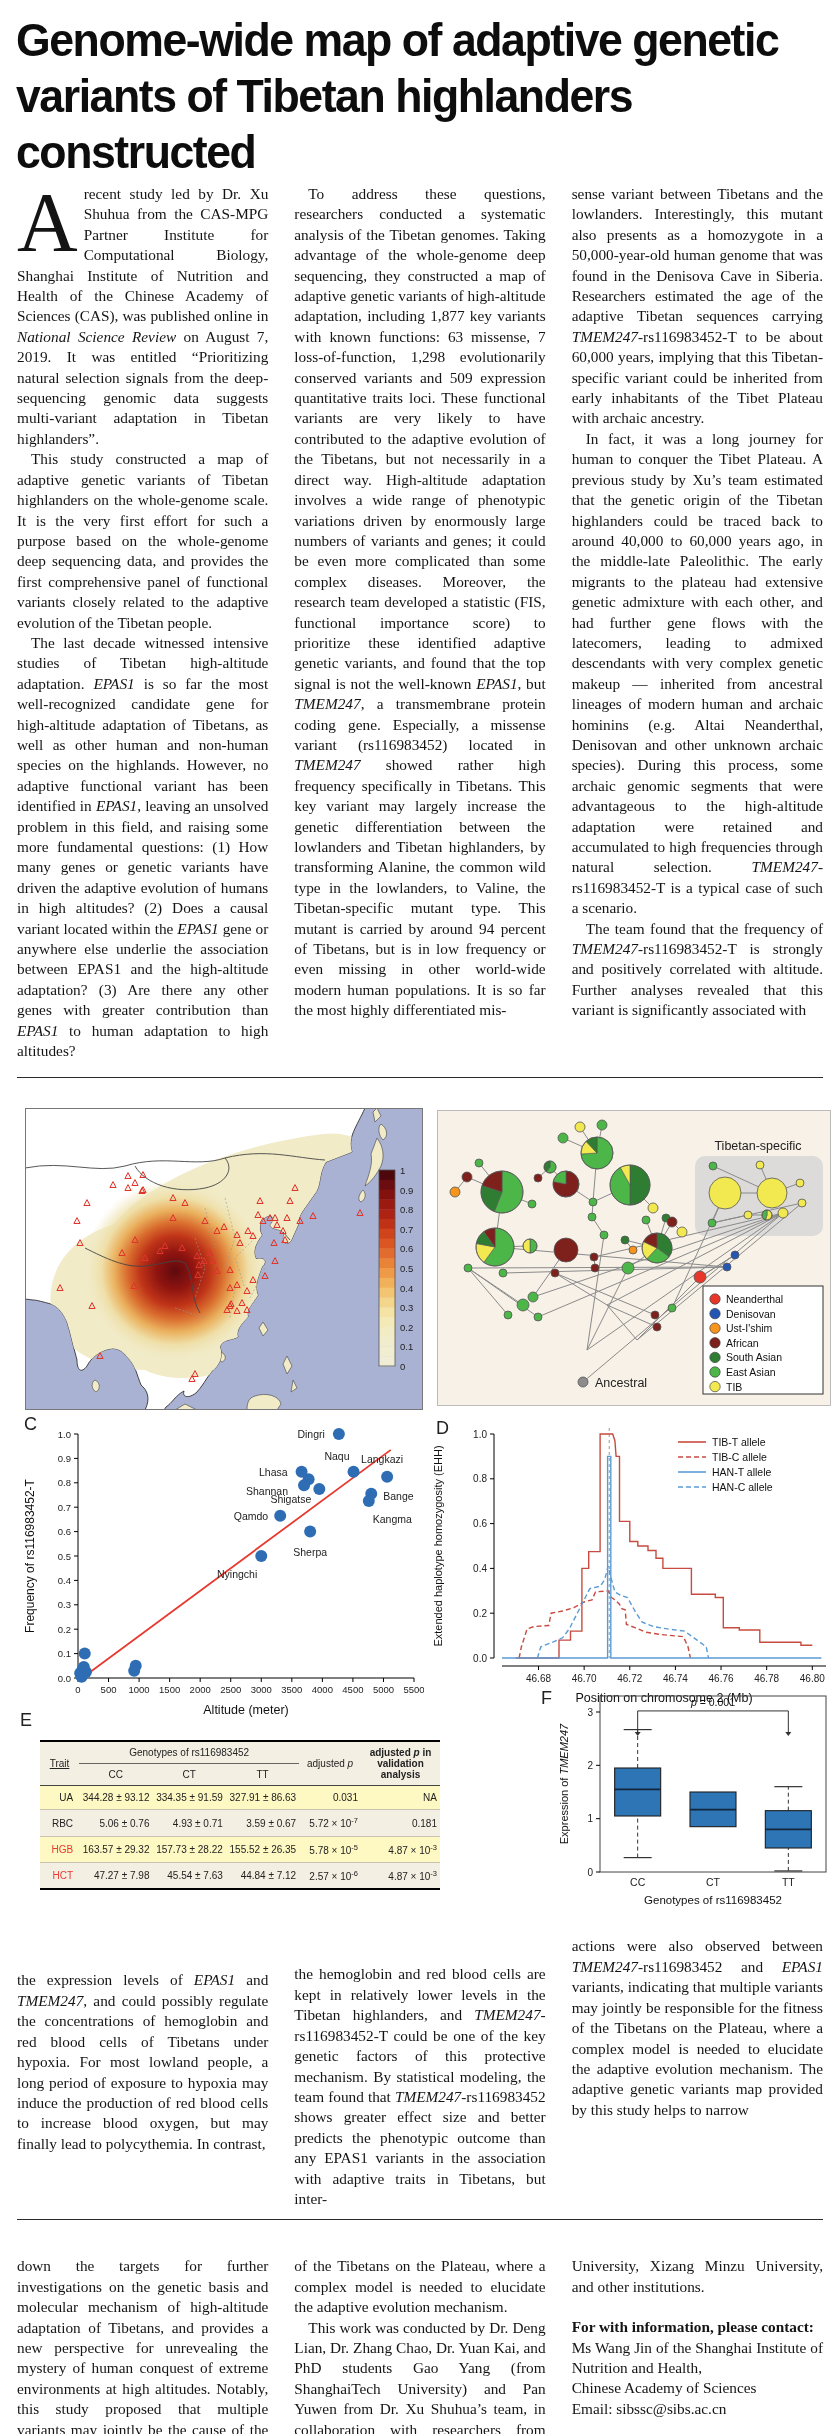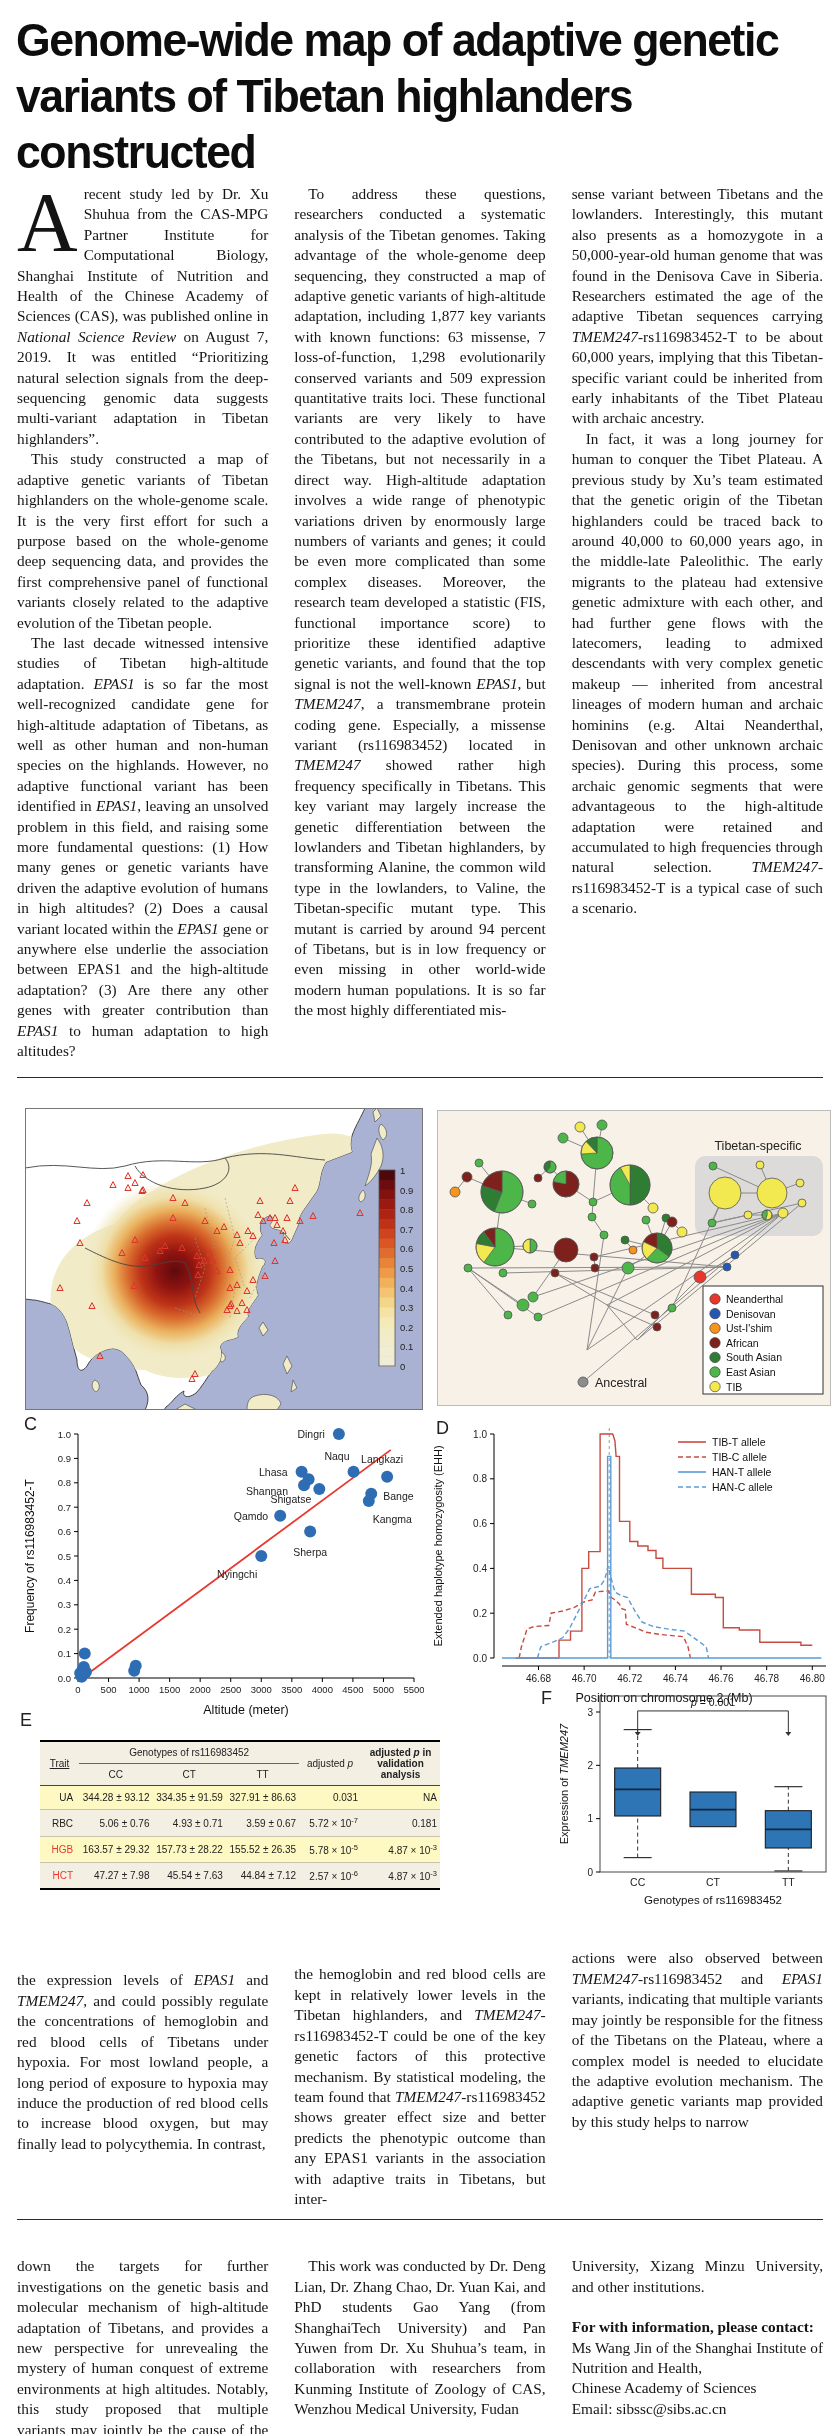--- a/index.html
+++ b/index.html
@@ -46,20 +46,21 @@
       <p class="ni"><span class="dropcap">A</span>recent study led by Dr. Xu Shuhua from the CAS-MPG Partner Institute for Computational Biology, Shanghai Institute of Nutrition and Health of the Chinese Academy of Sciences (CAS), was published online in <i>National Science Review</i> on August 7, 2019. It was entitled “Prioritizing natural selection signals from the deep-sequencing genomic data suggests multi-variant adaptation in Tibetan highlanders”.</p>
       <p>This study constructed a map of adaptive genetic variants of Tibetan highlanders on the whole-genome scale. It is the very first effort for such a purpose based on the whole-genome deep sequencing data, and provides the first comprehensive panel of functional variants closely related to the adaptive evolution of the Tibetan people.</p>
       <p>The last decade witnessed intensive studies of Tibetan high-altitude adaptation. <i>EPAS1</i> is so far the most well-recognized candidate gene for high-altitude adaptation of Tibetans, as well as other human and non-human species on the highlands. However, no adaptive functional variant has been identified in <i>EPAS1</i>, leaving an unsolved problem in this field, and raising some more fundamental questions: (1) How many genes or genetic variants have driven the adaptive evolution of humans in high altitudes? (2) Does a causal variant located within the <i>EPAS1</i> gene or anywhere else underlie the association between EPAS1 and the high-altitude adaptation? (3) Are there any other genes with greater contribution than <i>EPAS1</i> to human adaptation to high altitudes?</p>
     </div>
   <div class="col">
       <p>To address these questions, researchers conducted a systematic analysis of the Tibetan genomes. Taking advantage of the whole-genome deep sequencing, they constructed a map of adaptive genetic variants of high-altitude adaptation, including 1,877 key variants with known functions: 63 missense, 7 loss-of-function, 1,298 evolutionarily conserved variants and 509 expression quantitative traits loci. These functional variants are very likely to have contributed to the adaptive evolution of the Tibetans, but not necessarily in a direct way. High-altitude adaptation involves a wide range of phenotypic variations driven by enormously large numbers of variants and genes; it could be even more complicated than some complex diseases. Moreover, the research team developed a statistic (FIS, functional importance score) to prioritize these identified adaptive genetic variants, and found that the top signal is not the well-known <i>EPAS1</i>, but <i>TMEM247</i>, a transmembrane protein coding gene. Especially, a missense variant (rs116983452) located in <i>TMEM247</i> showed rather high frequency specifically in Tibetans. This key variant may largely increase the genetic differentiation between the lowlanders and Tibetan highlanders, by transforming Alanine, the common wild type in the lowlanders, to Valine, the Tibetan-specific mutant type. This mutant is carried by around 94 percent of Tibetans, but is in low frequency or even missing in other world-wide modern human populations. It is so far the most highly differentiated mis-</p>
     </div>
   <div class="col">
       <p class="ni">sense variant between Tibetans and the lowlanders. Interestingly, this mutant also presents as a homozygote in a 50,000-year-old human genome that was found in the Denisova Cave in Siberia. Researchers estimated the age of the adaptive Tibetan sequences carrying <i>TMEM247</i>-rs116983452-T to be about 60,000 years, implying that this Tibetan-specific variant could be inherited from early inhabitants of the Tibet Plateau with archaic ancestry.</p>
       <p>In fact, it was a long journey for human to conquer the Tibet Plateau. A previous study by Xu’s team estimated that the genetic origin of the Tibetan highlanders could be traced back to around 40,000 to 60,000 years ago, in the middle-late Paleolithic. The early migrants to the plateau had extensive genetic admixture with each other, and had further gene flows with the latecomers, leading to admixed descendants with very complex genetic makeup — inherited from ancestral lineages of modern human and archaic hominins (e.g. Altai Neanderthal, Denisovan and other unknown archaic species). During this process, some archaic genomic segments that were advantageous to the high-altitude adaptation were retained and accumulated to high frequencies through natural selection. <i>TMEM247</i>-rs116983452-T is a typical case of such a scenario.</p>
+      <p>The team found that the frequency of <i>TMEM247</i>-rs116983452-T is strongly and positively correlated with altitude. Further analyses revealed that this variant is significantly associated with</p>
     </div>
 </section>
 
 <hr class="rule">
 
 <div class="figure">
   <div class="plabel" style="left:34px;top:12px;">A</div>
   <div class="plabel" style="left:450px;top:14px;">B</div>
   <div class="plabel" style="left:24px;top:306px;">C</div>
   <div class="plabel" style="left:436px;top:310px;">D</div>
@@ -588,32 +589,33 @@
     </svg>
 </div>
 
 <section class="cols" style="margin-top:2px;">
   <div class="col" style="margin-top:38px;">
       <p class="ni">the expression levels of <i>EPAS1</i> and <i>TMEM247</i>, and could possibly regulate the concentrations of hemoglobin and red blood cells of Tibetans under hypoxia. For most lowland people, a long period of exposure to hypoxia may induce the production of red blood cells to increase blood oxygen, but may finally lead to polycythemia. In contrast,</p>
     </div>
   <div class="col" style="margin-top:32px;">
       <p class="ni">the hemoglobin and red blood cells are kept in relatively lower levels in the Tibetan highlanders, and <i>TMEM247</i>-rs116983452-T could be one of the key genetic factors of this protective mechanism. By statistical modeling, the team found that <i>TMEM247</i>-rs116983452 shows greater effect size and better predicts the phenotypic outcome than any EPAS1 variants in the association with adaptive traits in Tibetans, but inter-</p>
     </div>
-  <div class="col" style="margin-top:16px;font-family:Liberation Serif, serif;">
+  <div class="col" style="margin-top:4px;font-family:Liberation Serif, serif;">
       <p class="ni">actions were also observed between <i>TMEM247</i>-rs116983452 and <i>EPAS1</i> variants, indicating that multiple variants may jointly be responsible for the fitness of the Tibetans on the Plateau, where a complex model is needed to elucidate the adaptive evolution mechanism. The adaptive genetic variants map provided by this study helps to narrow</p>
     </div>
 </section>
 
 <hr class="rule" style="margin-top:10px;">
 
 <section class="cols" style="margin-top:36px;">
   <div class="col">
       <p class="ni">down the targets for further investigations on the genetic basis and molecular mechanism of high-altitude adaptation of Tibetans, and provides a new perspective for unrevealing the mystery of human conquest of extreme environments at high altitudes. Notably, this study proposed that multiple variants may jointly be the cause of the fitness</p>
     </div>
   <div class="col">
+      <p class="ni">of the Tibetans on the Plateau, where a complex model is needed to elucidate the adaptive evolution mechanism.</p>
       <p>This work was conducted by Dr. Deng Lian, Dr. Zhang Chao, Dr. Yuan Kai, and PhD students Gao Yang (from ShanghaiTech University) and Pan Yuwen from Dr. Xu Shuhua’s team, in collaboration with researchers from Kunming Institute of Zoology of CAS, Wenzhou Medical University, Fudan</p>
     </div>
   <div class="col">
       <p class="ni">University, Xizang Minzu University, and other institutions.</p>
       <p class="ni mt"><b>For with information, please contact:</b></p>
       <p class="ni">Ms Wang Jin of the Shanghai Institute of Nutrition and Health,</p>
       <p class="ni">Chinese Academy of Sciences</p>
       <p class="ni">Email: sibssc@sibs.ac.cn</p>
     </div>
 </section>

